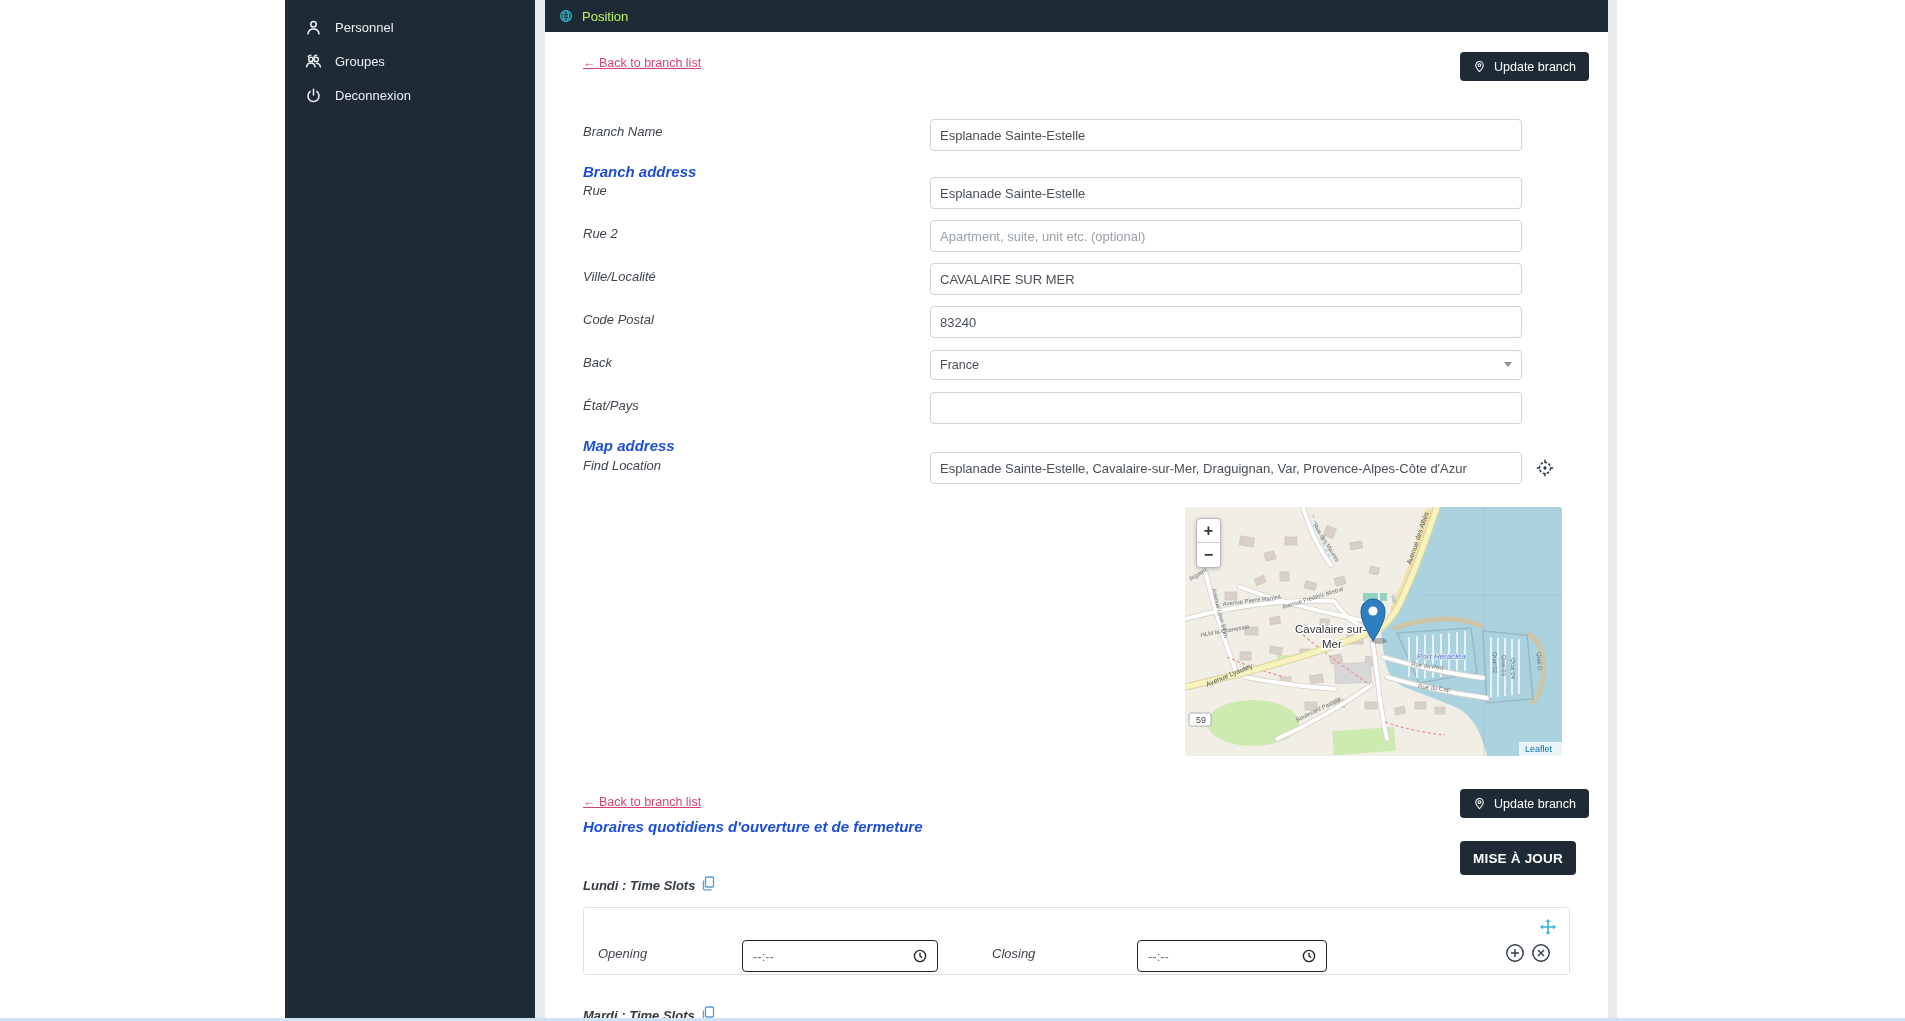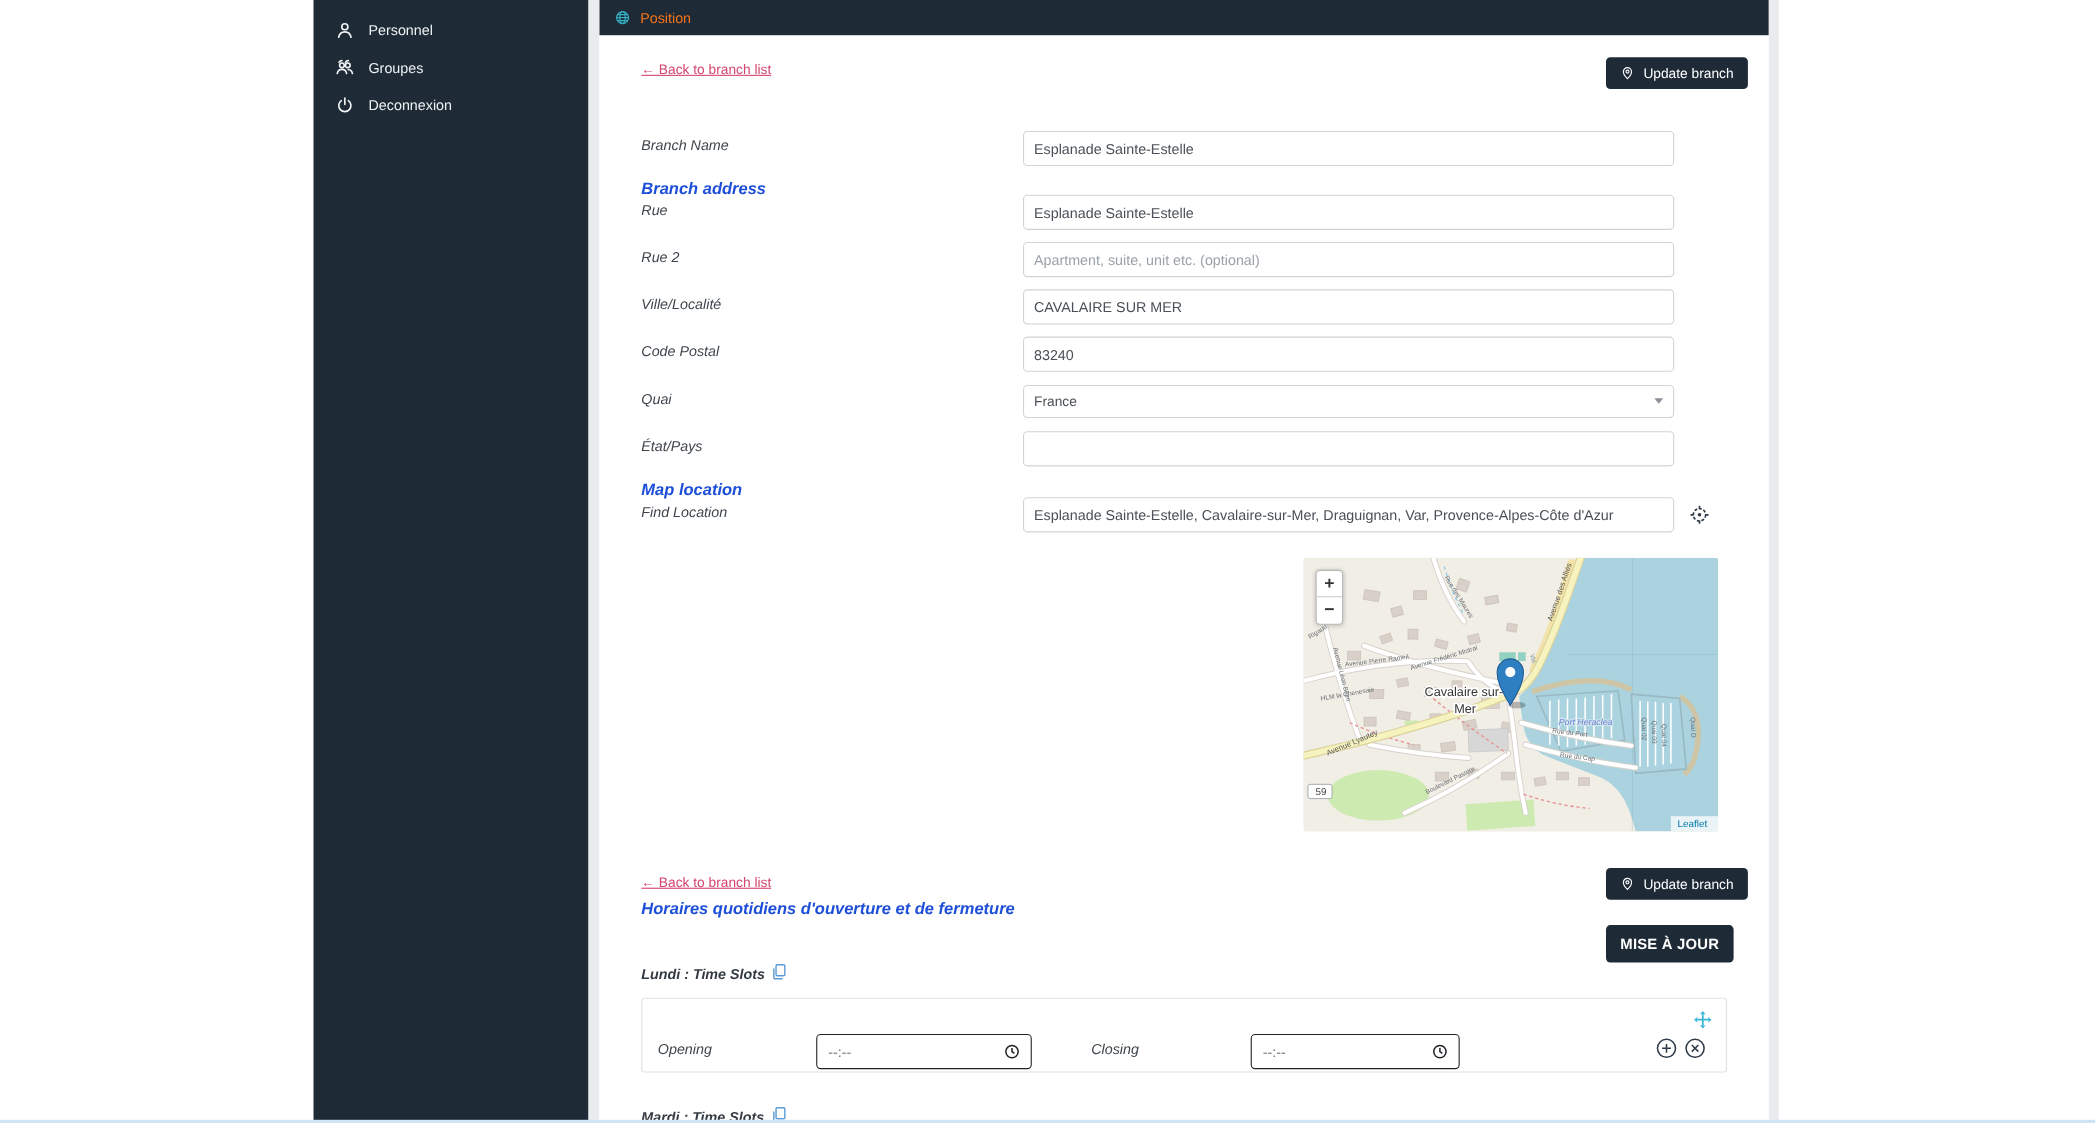--- a/index.html
+++ b/index.html
@@ -18,21 +18,21 @@
     stroke-width:1.4; stroke-linecap:round; stroke-linejoin:round; }
 
   .gutter { position:absolute; left:535px; top:0; width:10px; height:1021px; background:#e9ecef; }
   .scroll-strip { position:absolute; left:1608px; top:0; width:9px; height:1021px; background:#e9ebee; }
   .bottom-strip { position:absolute; left:0; bottom:0; width:1905px; height:3px; background:#cfe3f4; z-index:50; }
 
   
   .card { position:absolute; left:545px; top:0; width:1063px; height:1021px; background:#fff; }
   .topbar { position:absolute; left:0; top:0; width:1063px; height:32px; background:#1e2b37;
     display:flex; align-items:center; padding-left:14px; }
-  .topbar .tab { display:flex; align-items:center; gap:9px; color:#f97316; font-size:13px; cursor:pointer; }
+  .topbar .tab { display:flex; align-items:center; gap:9px; color:#bef264; font-size:13px; cursor:pointer; }
   .topbar svg { width:14px; height:14px; stroke:#35aec2; fill:none; stroke-width:1.3; }
 
   .abs { position:absolute; }
 
   a.backlink { color:#d5466f; text-decoration:underline; font-size:12.5px; cursor:pointer; }
 
   .btn-dark { background:#1e2b37; color:#fff; border:none; border-radius:4px;
     font-size:12.5px; display:inline-flex; align-items:center; gap:8px;
     padding:0 13px; height:29px; cursor:pointer; font-family:inherit; }
   .btn-dark svg { width:13px; height:13px; stroke:#fff; fill:none; stroke-width:1.3; }
@@ -148,30 +148,30 @@
 
     <span class="flabel abs" style="left:38px; top:226px;">Rue 2</span>
     <input class="tinput" style="left: 385px; top: 220px;" placeholder="Apartment, suite, unit etc. (optional)">
 
     <span class="flabel abs" style="left:38px; top:269px;">Ville/Localité</span>
     <input class="tinput" style="left: 385px; top: 263px;" value="CAVALAIRE SUR MER">
 
     <span class="flabel abs" style="left:38px; top:312px;">Code Postal</span>
     <input class="tinput" style="left: 385px; top: 306px;" value="83240">
 
-    <span class="flabel abs" style="left:38px; top:355px;">Quai</span>
+    <span class="flabel abs" style="left:38px; top:355px;">Back</span>
     <div class="select-box" style="left:385px; top:350px;">
       <span>France</span>
       <span class="caret"></span>
     </div>
 
     <span class="flabel abs" style="left:38px; top:398px;">État/Pays</span>
     <input class="tinput" style="left: 385px; top: 392px;" value="">
 
-    <span class="heading abs" style="left:38px; top:437px;">Map location</span>
+    <span class="heading abs" style="left:38px; top:437px;">Map address</span>
     <span class="flabel abs" style="left:38px; top:458px;">Find Location</span>
     <input class="tinput" style="left: 385px; top: 452px;" value="Esplanade Sainte-Estelle, Cavalaire-sur-Mer, Draguignan, Var, Provence-Alpes-Côte d'Azur">
     <span class="crosshair" style="left:990px; top:458px;">
       <svg viewBox="0 0 20 20">
           <circle cx="10" cy="10" r="5.6" stroke-dasharray="2.6 1.6"></circle>
           <path d="M10 1.8v3M10 15.2v3M1.8 10h3M15.2 10h3"></path>
           <circle cx="10" cy="10" r="0.9" fill="#2f3b49"></circle>
         </svg>
     </span>
 

